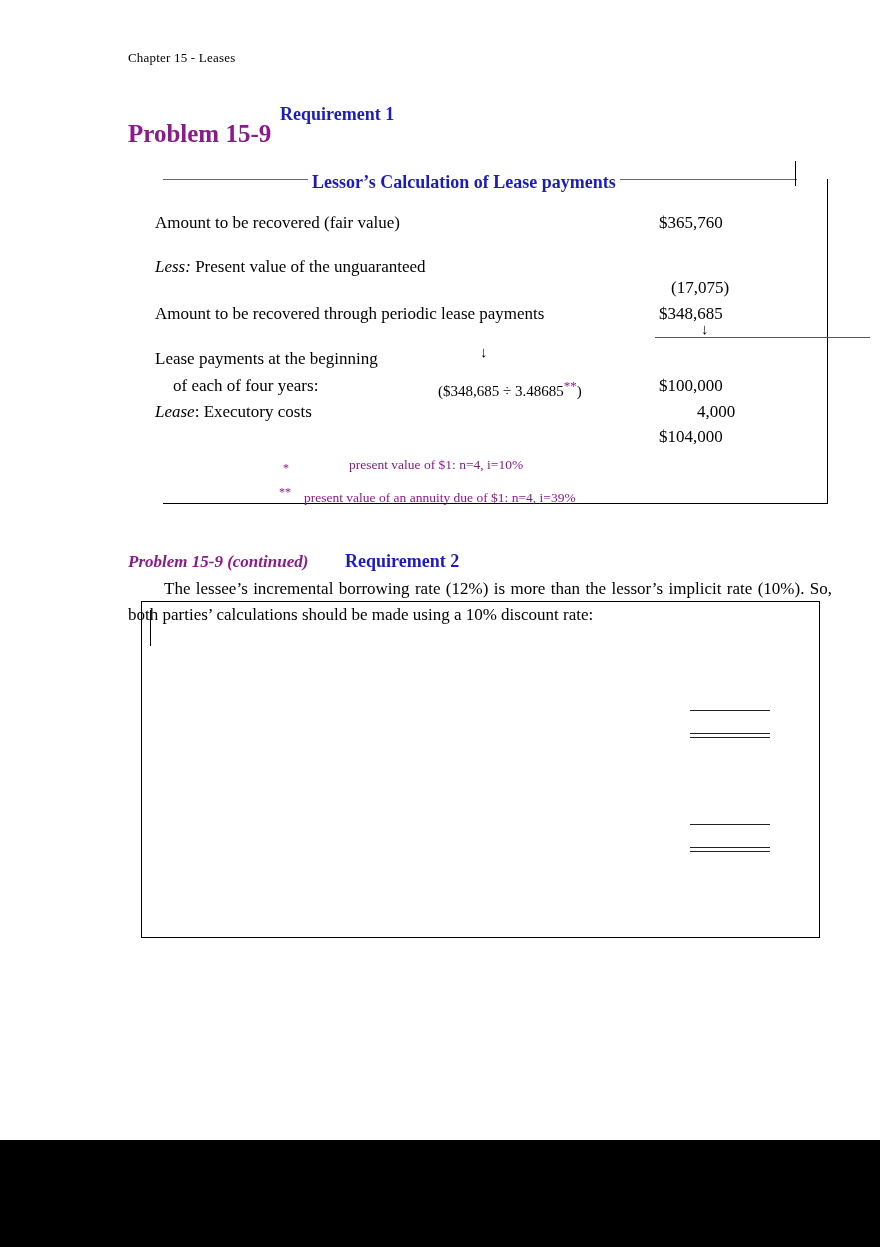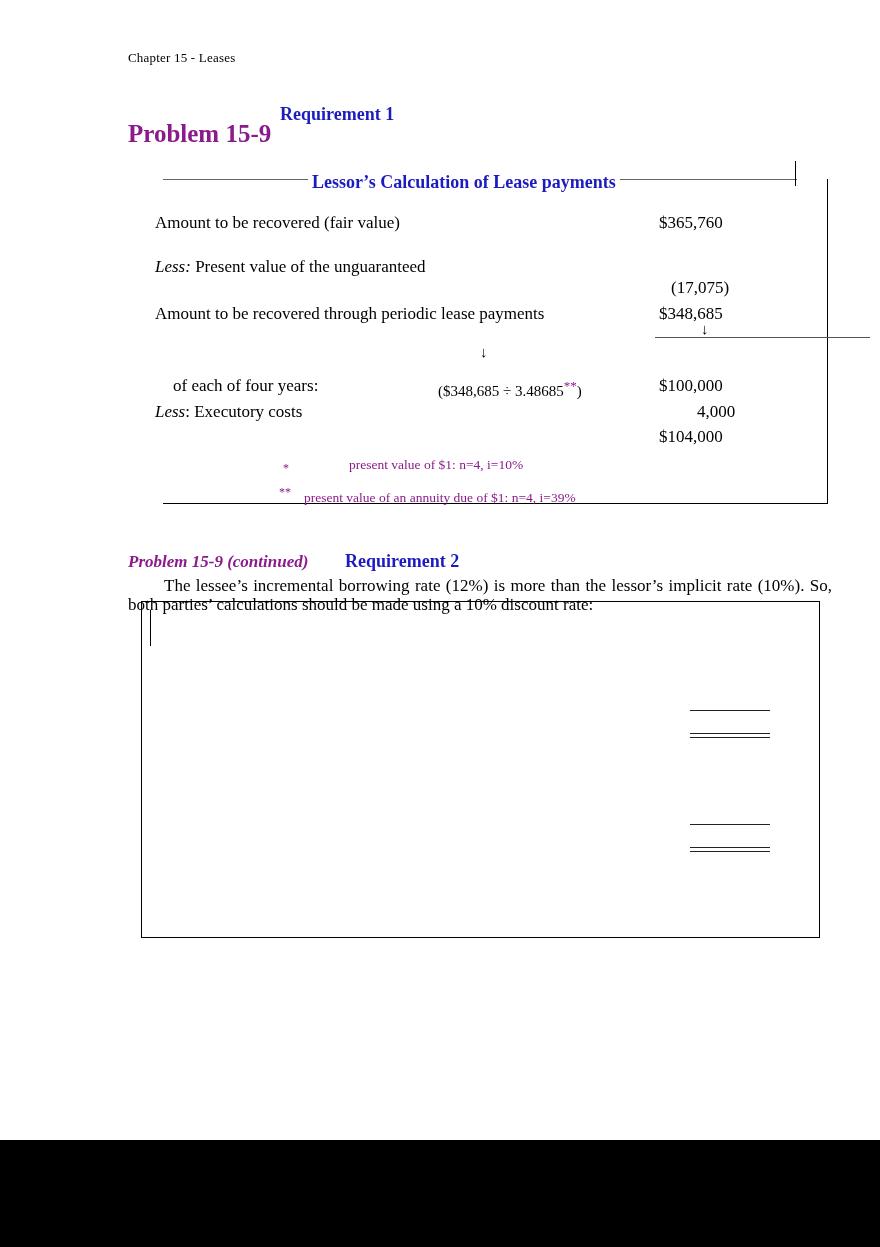--- a/index.html
+++ b/index.html
@@ -174,21 +174,21 @@
     color: #1b1bbf;
     font-family: "Liberation Serif", serif;
     white-space: nowrap;
   }
   .para {
     position: absolute;
     left: 128px;
     top: 576px;
     width: 704px;
     font-size: 17px;
-    line-height: 19px;
+    line-height: 26px;
     font-family: "Liberation Serif", serif;
     color: #000000;
     text-align: justify;
     text-indent: 36px;
   }
 
   .box2 {
     position: absolute;
     left: 141px;
     top: 601px;
@@ -236,26 +236,27 @@
 
     <div class="row-amount" style="left:508px; top:117px;">(17,075)</div>
 
     <div class="row-label" style="left:-8px; top:143px;">Amount to be recovered through periodic lease payments</div>
     <div class="row-amount" style="left:496px; top:143px;">$348,685</div>
 
     <div class="arrow-down" style="left:538px; top:160px;">↓</div>
     <div class="hline-mid"></div>
     <div class="arrow-down" style="left:317px; top:183px;">↓</div>
 
+    <div class="row-label" style="left:-8px; top:188px;">Lease payments at the beginning</div>
 
     <div class="row-label" style="left:10px; top:215px;">of each of four years:</div>
     <div class="row-label" style="left:275px; top:217px; font-size:15px;">($348,685 ÷ 3.48685<span class="star">**</span>)</div>
     <div class="row-amount" style="left:496px; top:215px;">$100,000</div>
 
-    <div class="row-label" style="left:-8px; top:241px;"><i>Less</i>: Executory costs</div>
+    <div class="row-label" style="left:-8px; top:241px;"><i>Lease</i>: Executory costs</div>
     <div class="row-amount" style="left:534px; top:241px;">4,000</div>
 
     <div class="row-amount" style="left:496px; top:266px;">$104,000</div>
 
     <div class="small-note" style="left:120px; top:300px; font-size:12px;">*</div>
     <div class="small-note" style="left:145px; top:296px;margin-left:41px;">present value of $1: n=4, i=10%</div>
     <div class="small-note" style="left:116px; top:324px; font-size:12px;">**</div>
     <div class="small-note" style="left:141px; top:329px;">present value of an annuity due of $1: n=4, i=39%</div>
   </div>
 

